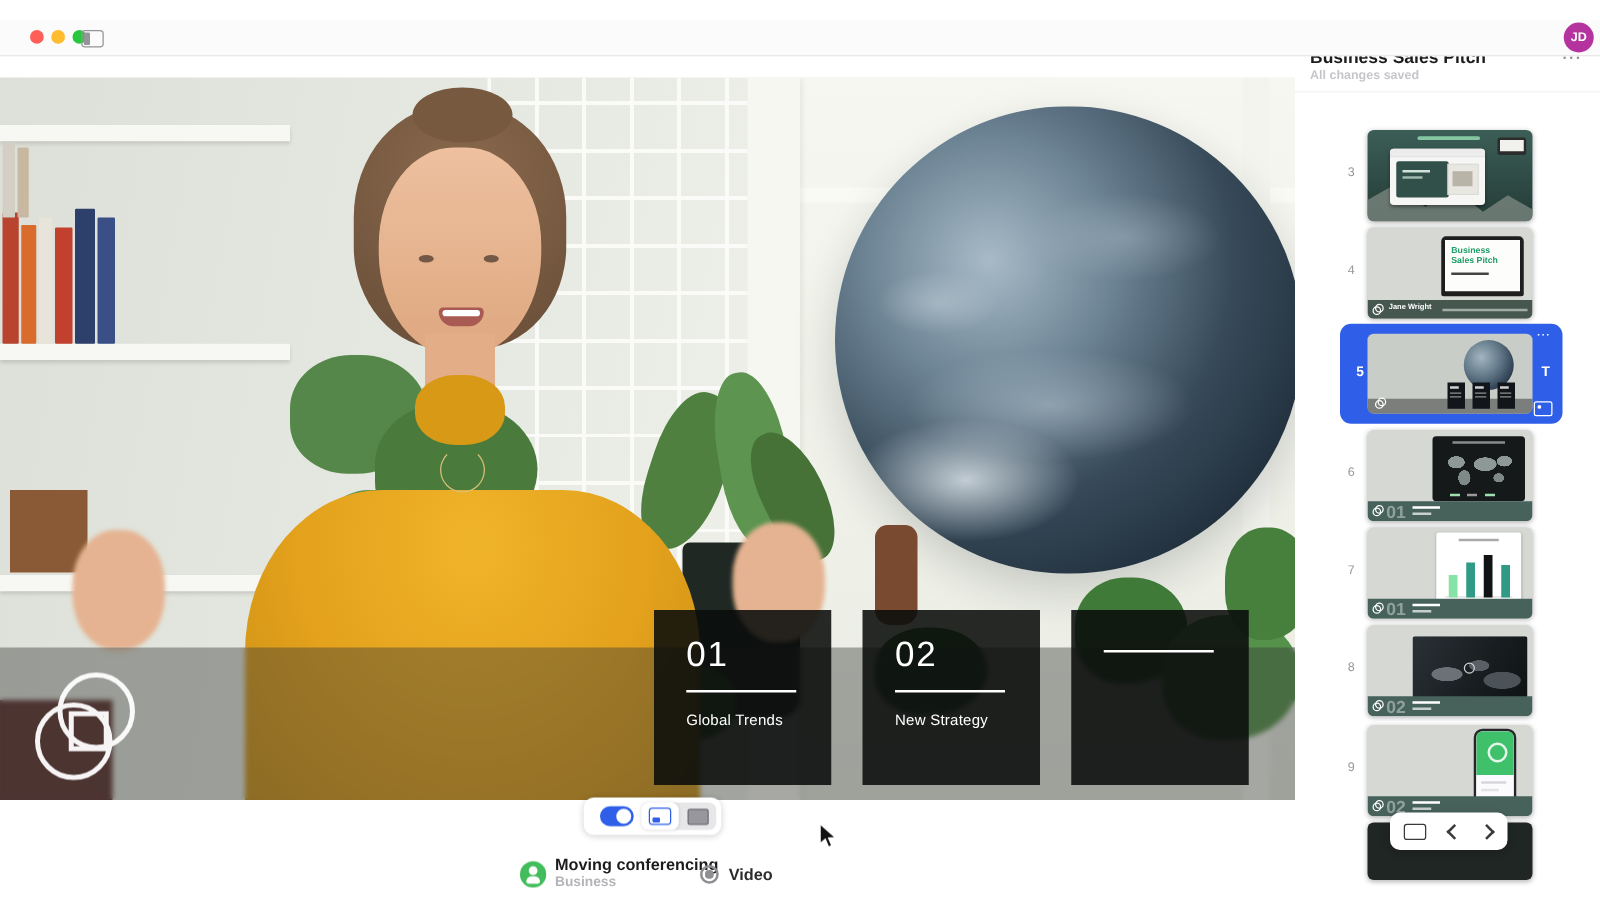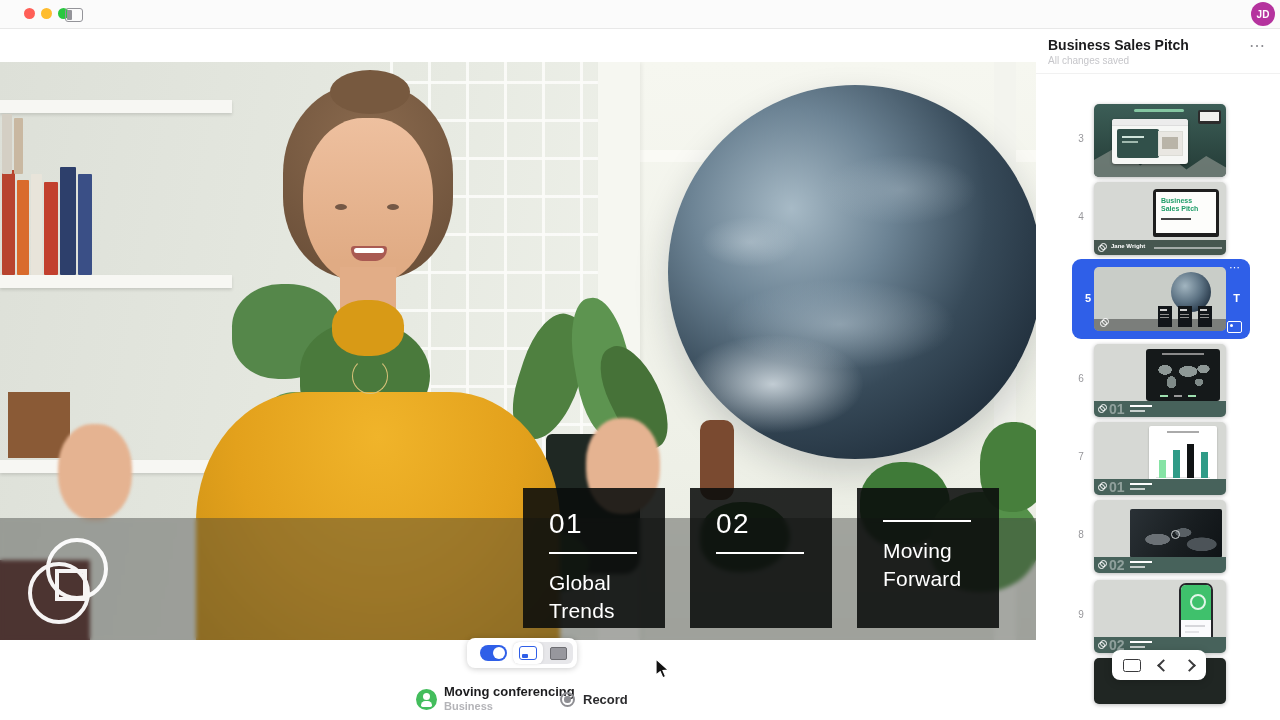--- a/index.html
+++ b/index.html
@@ -1,21 +1,21 @@
 <!DOCTYPE html>
 <html><head>
 <meta charset="utf-8">
 <style>
   html,body{margin:0;padding:0;}
   body{width:1280px;height:720px;overflow:hidden;background:#fff;
        font-family:"Liberation Sans",sans-serif;}
   .app{position:relative;width:1280px;height:720px;background:#fff;}
 
   
-  .titlebar{position:absolute;left:0;top:0;width:1280px;height:28px;background:#fbfbfb;
+  .titlebar{position:absolute;left:0;top:16px;width:1280px;height:28px;background:#fbfbfb;
             border-bottom:1px solid #e8e8e8;z-index:20;}
   .light{position:absolute;top:8px;width:11px;height:11px;border-radius:50%;}
   .light.red{left:24px;background:#ff5f57;}
   .light.yellow{left:41px;background:#febc2e;}
   .light.green{left:58px;background:#29c73f;}
   .sb-toggle{position:absolute;left:65px;top:8px;width:16px;height:12px;
              border:1.5px solid #949499;border-radius:3px;}
   .sb-toggle::before{content:"";position:absolute;left:1px;top:1px;bottom:1px;width:5px;
              background:#949499;border-radius:1px;}
   .avatar{position:absolute;right:5px;top:2px;width:24px;height:24px;border-radius:50%;
@@ -87,21 +87,21 @@
   .logo{position:absolute;left:28px;top:476px;width:82px;height:90px;opacity:.95;}
   .logo .c1{position:absolute;right:2px;top:0;width:54px;height:54px;border:4px solid #fff;border-radius:50%;}
   .logo .c2{position:absolute;left:0;bottom:4px;width:54px;height:54px;border:4px solid #fff;border-radius:50%;}
   .logo .sq{position:absolute;left:27px;top:31px;width:24px;height:24px;border:4px solid #fff;}
 
   .card{position:absolute;top:426px;width:142px;height:140px;background:rgba(10,12,11,.88);
         color:#fff;box-sizing:border-box;padding:20px 0 0 26px;}
   .card.c1{left:523px;} .card.c2{left:690px;} .card.c3{left:857px;}
   .card .num{font-size:28px;font-weight:500;letter-spacing:1.5px;}
   .card .rule{width:88px;height:2px;background:#fff;margin:12px 0 15px;}
-  .card .label{font-size:21px;line-height:1.32;width:95px;letter-spacing:.2px;}
+  .card .label{font-size:12px;line-height:1.32;width:95px;letter-spacing:.2px;}
 
   
   .ctrl{position:absolute;left:467px;top:638px;width:110px;height:30px;background:#fff;
         border-radius:8px;box-shadow:0 1px 6px rgba(0,0,0,.2);z-index:10;}
   .toggle{position:absolute;left:13px;top:7px;width:27px;height:16px;border-radius:9px;background:#2f5fe8;}
   .toggle::after{content:"";position:absolute;right:2px;top:2px;width:12px;height:12px;background:#fff;border-radius:50%;}
   .seg{position:absolute;left:46px;top:4px;width:60px;height:22px;background:#e7e7ea;border-radius:6px;display:flex;}
   .seg .s{flex:1;display:flex;align-items:center;justify-content:center;border-radius:6px;}
   .seg .s.active{background:#fff;box-shadow:0 0 3px rgba(0,0,0,.12);}
   .pip{width:16px;height:12px;border:1.6px solid #2f5fe8;border-radius:3px;position:relative;}
@@ -121,21 +121,21 @@
   .rec-icon::after{content:"";position:absolute;left:2.3px;top:2.3px;width:6.5px;height:6.5px;background:#8e8e93;border-radius:50%;}
   .rec-label{position:absolute;left:583px;top:692px;font-size:13px;font-weight:bold;color:#2c2c2e;}
 
   
   .cursor{position:absolute;left:655px;top:658px;z-index:50;}
 
   
   .sidebar{position:absolute;left:1036px;top:28px;width:244px;height:692px;background:#fff;}
   .sb-head{position:absolute;left:0;top:0;width:244px;height:45px;border-bottom:1px solid #f1f1f1;}
   .sb-title{position:absolute;left:12px;top:9px;font-size:14px;font-weight:bold;color:#1b1b1d;}
-  .sb-status{position:absolute;left:12px;top:27px;font-size:10px;font-weight:normal;color:#c6c6ca;}
+  .sb-status{position:absolute;left:12px;top:27px;font-size:10px;font-weight:bold;color:#c6c6ca;}
   .sb-menu{position:absolute;right:14px;top:8px;color:#8e8e93;font-size:16px;letter-spacing:1px;cursor:default;}
 
   .row{position:absolute;left:0;width:244px;height:74px;}
   .row .num{position:absolute;left:38px;top:29px;font-size:10px;color:#97979b;width:14px;text-align:center;}
   .thumb{position:absolute;left:58px;top:0;width:132px;height:73px;border-radius:5px;overflow:hidden;
          background:#d6d8d4;box-shadow:0 1px 4px rgba(0,0,0,.28);}
 
   
   .sel{position:absolute;left:36px;top:231px;width:178px;height:80px;background:#2f5fe8;border-radius:9px;}
   .sel .snum{position:absolute;left:13px;top:33px;color:#fff;font-size:11px;font-weight:bold;}
@@ -320,44 +320,44 @@
     </div>
 
     <div class="card c1">
       <div class="num">01</div>
       <div class="rule"></div>
       <div class="label">Global Trends</div>
     </div>
     <div class="card c2">
       <div class="num">02</div>
       <div class="rule"></div>
+      <div class="label">New Strategy</div>
     </div>
     <div class="card c3">
       <div class="rule"></div>
-      <div class="label">Moving Forward</div>
     </div>
   </div>
 
   <div class="ctrl">
     <div class="toggle"></div>
     <div class="seg">
       <div class="s active">
           <div class="pip"></div>
         </div>
       <div class="s">
           <div class="mon"></div>
         </div>
     </div>
   </div>
 
   <div class="conf-icon"></div>
   <div class="conf-label">Moving conferencing</div>
   <div class="conf-status">Business</div>
   <div class="rec-icon"></div>
-  <div class="rec-label">Record</div>
+  <div class="rec-label">Video</div>
 
   <div class="cursor">
     <svg width="15" height="22" viewBox="0 0 15 22">
       <path d="M1,1 L1,17 L5.2,13.6 L7.8,19.8 L10.6,18.6 L8,12.6 L13.6,12.2 Z" fill="#111" stroke="#fff" stroke-width="1.2"></path>
     </svg>
   </div>
 
   <div class="sidebar">
     <div class="sb-head">
       <div class="sb-title">Business Sales Pitch</div>

